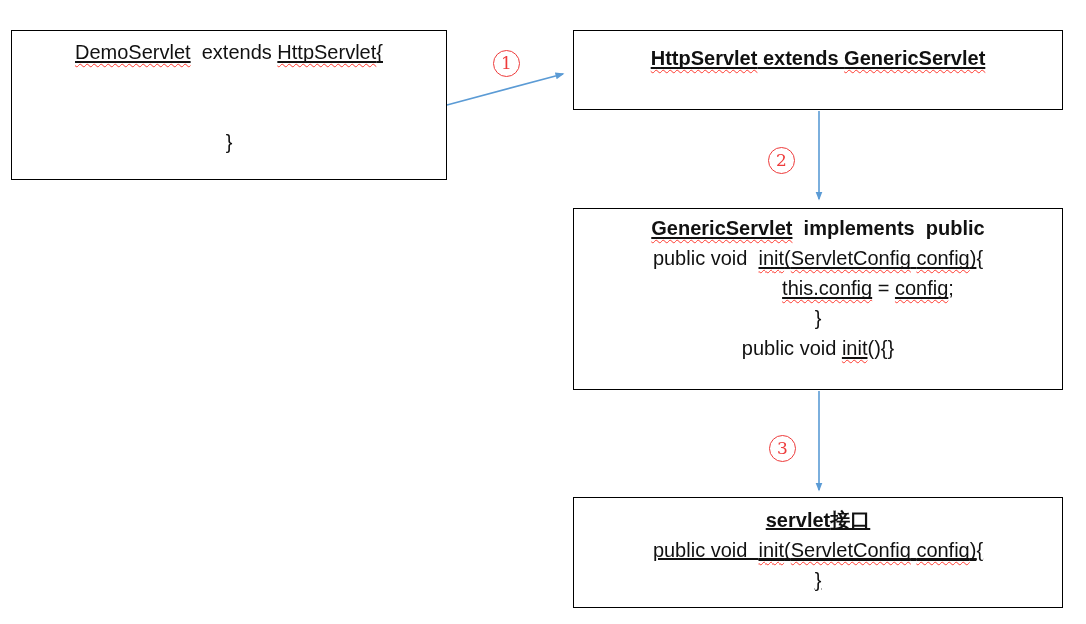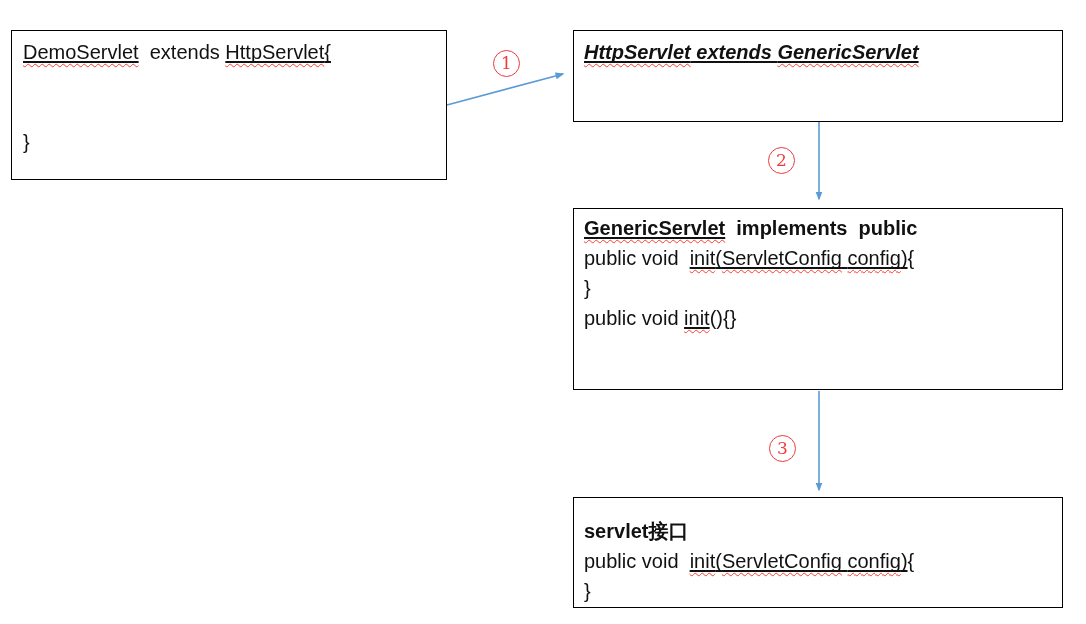--- a/index.html
+++ b/index.html
@@ -24,27 +24,28 @@
   }
   .box {
     position: absolute;
     border: 1.5px solid var(--border-color);
     background: var(--bg-color);
     color: var(--text-color);
     font-size: 20px;
     line-height: 30px;
   }
   .box-demo    { left: 11px;  top: 30px;  width: 436px; height: 150px; padding: 6px 11px; }
-  .box-http    { left: 573px; top: 30px;  width: 490px; height: 92px;  padding: 6px 10px; font-style: italic; }
+  .box-http    { left: 573px; top: 30px;  width: 490px; height: 80px;  padding: 12px 10px; }
   .box-generic { left: 573px; top: 208px; width: 490px; height: 182px; padding: 4px 10px; }
-  .box-servlet { left: 573px; top: 497px; width: 490px; height: 111px; padding: 18px 10px; }
+  .box-servlet { left: 573px; top: 497px; width: 490px; height: 111px; padding: 7px 10px; text-decoration: underline; }
   .line {
     white-space: pre-wrap;
     min-height: 30px;
     line-height: 30px;
+    text-align: center;
   }
   .line.indent { padding-left: 100px; }
   .b { font-weight: 700; }
   .u {
     text-decoration-line: underline;
     text-decoration-style: solid;
     text-decoration-color: var(--text-color);
     text-decoration-thickness: 1.5px;
     text-underline-offset: 2px;
     text-decoration-skip-ink: none;
@@ -109,20 +110,21 @@
       <div class="line"><span>}</span></div>
     </div>
 
   <div class="box box-http">
       <div class="line"><span class="b u"><span class="sp">HttpServlet</span></span><span class="b u"> extends </span><span class="b u"><span class="sp">GenericServlet</span></span></div>
     </div>
 
   <div class="box box-generic">
       <div class="line"><span class="b u"><span class="sp">GenericServlet</span></span><span class="b">  implements  public</span></div>
       <div class="line"><span>public void  </span><span class="u"><span class="sp">init</span></span><span class="u">(</span><span class="u"><span class="sp">ServletConfig</span></span><span class="u"> </span><span class="u"><span class="sp">config</span></span><span class="u">)</span><span>{</span></div>
+      <div class="line indent"><span class="u"><span class="sp">this.config</span></span><span> = </span><span class="u"><span class="sp">config</span></span><span>;</span></div>
       <div class="line"><span>}</span></div>
       <div class="line"><span>public void </span><span class="u"><span class="sp">init</span></span><span>(){}</span></div>
     </div>
 
   <div class="box box-servlet">
       <div class="line"><span class="b">servlet</span><span class="b">接口</span></div>
       <div class="line"><span>public void  </span><span class="u"><span class="sp">init</span></span><span class="u">(</span><span class="u"><span class="sp">ServletConfig</span></span><span class="u"> </span><span class="u"><span class="sp">config</span></span><span class="u">)</span><span>{</span></div>
       <div class="line"><span>}</span></div>
     </div>
 

